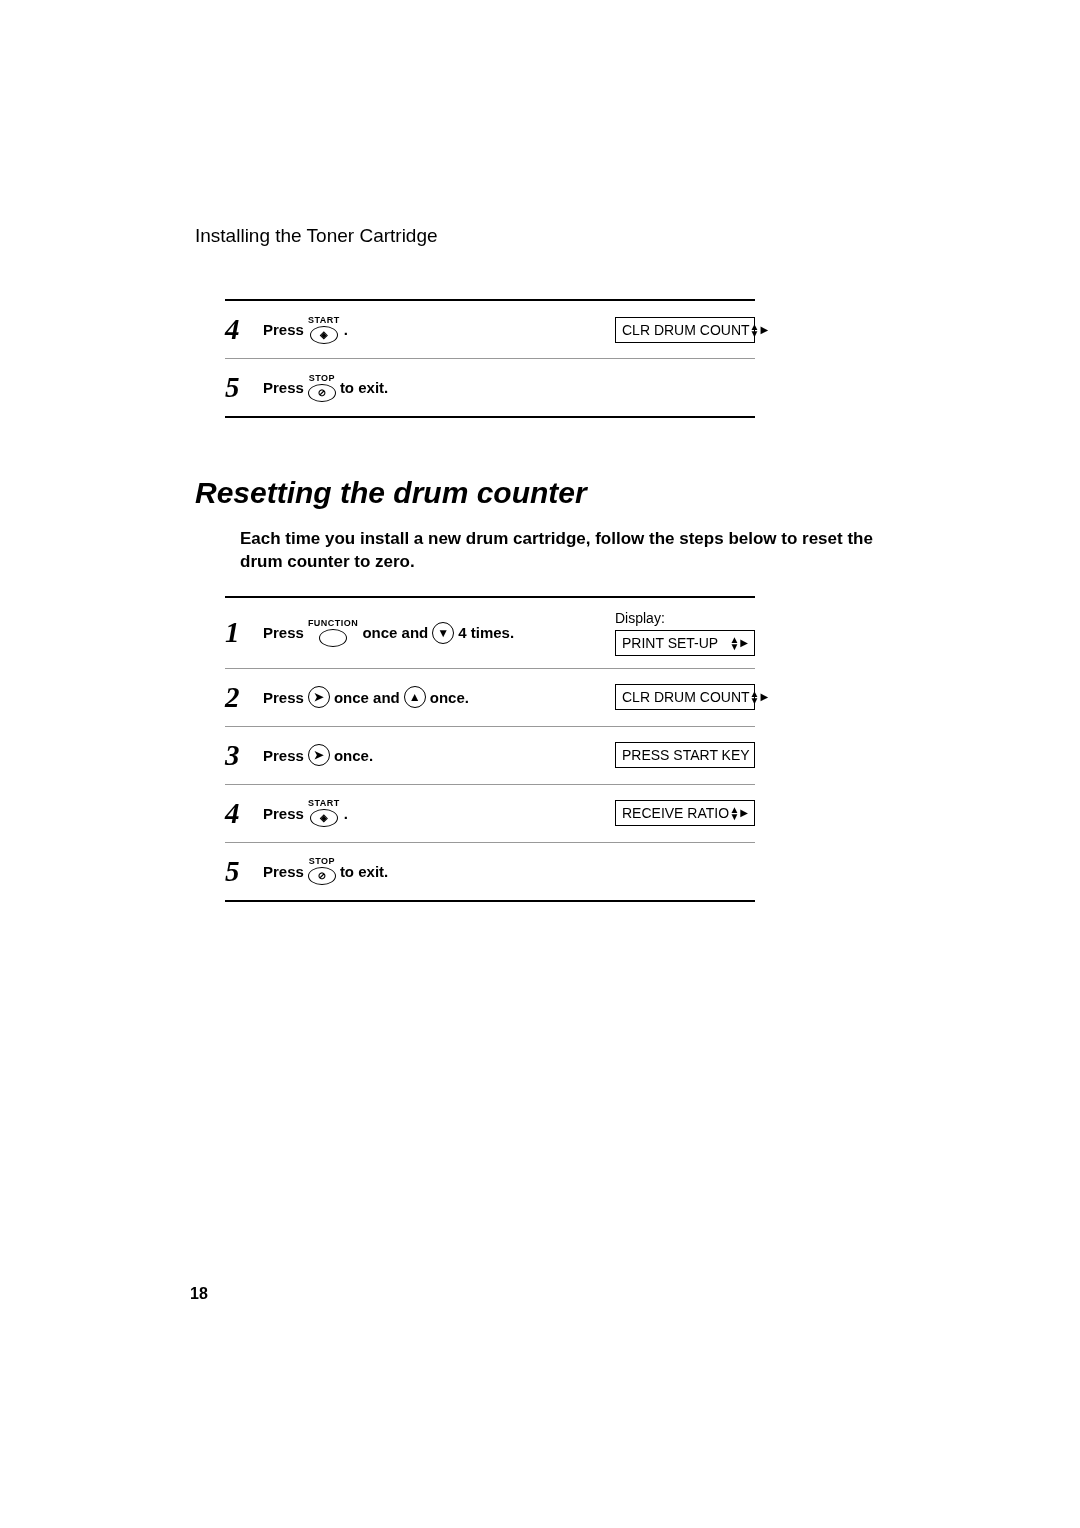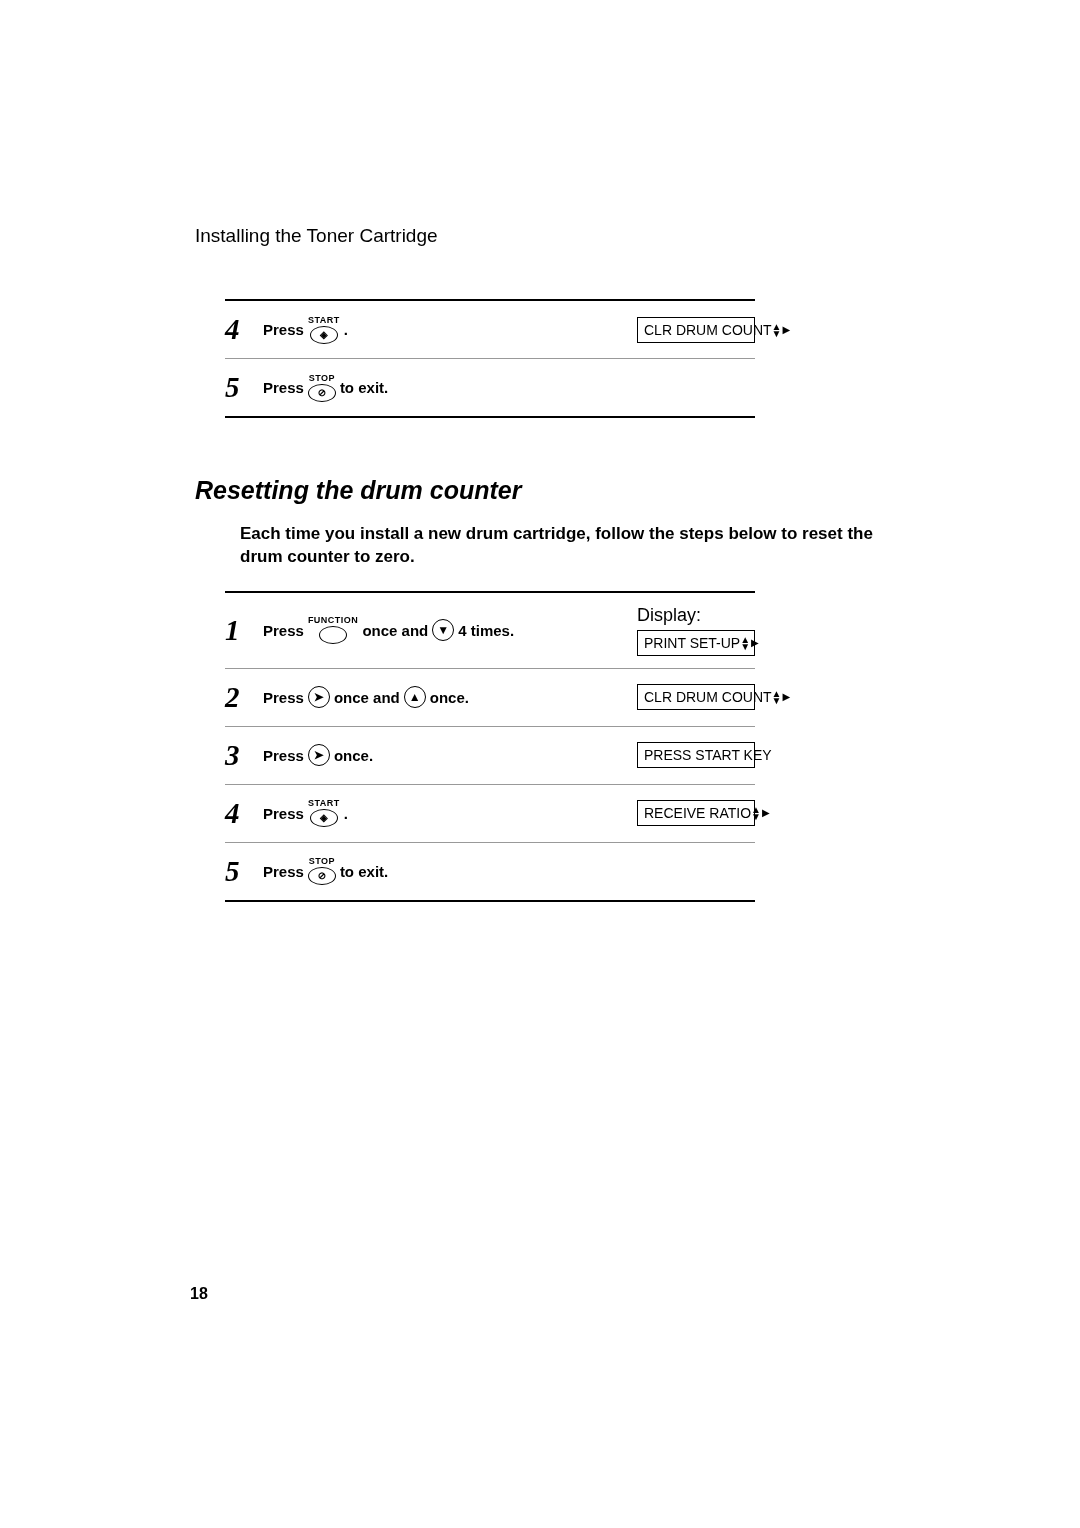--- a/index.html
+++ b/index.html
@@ -56,28 +56,28 @@
     flex: 1;
   }
   .display-col {
     margin-left: auto;
     display: flex;
     flex-direction: column;
     align-items: flex-start;
     gap: 4px;
   }
   .display-label {
-    font-size: 18px;
+    font-size: 14px;
     font-weight: 400;
   }
   .display-box {
     border: 1px solid #000;
     font-size: 14px;
     padding: 4px 6px;
-    width: 118px;
+    width: 140px;
     display: flex;
     align-items: center;
     justify-content: space-between;
     white-space: nowrap;
   }
   .display-arrows {
     display: inline-flex;
     flex-direction: row;
     align-items: center;
     gap: 1px;
@@ -85,21 +85,21 @@
     line-height: 8px;
   }
   .display-arrows .updown {
     display: inline-flex;
     flex-direction: column;
     line-height: 7px;
   }
   .section-title {
     font-style: italic;
     font-weight: 700;
-    font-size: 25px;
+    font-size: 30px;
     margin-top: 58px;
     margin-bottom: 18px;
   }
   .section-intro {
     font-size: 17px;
     margin-left: 45px;
     margin-right: 10px;
     line-height: 1.35;
     margin-bottom: 22px;
     font-weight: bold;

